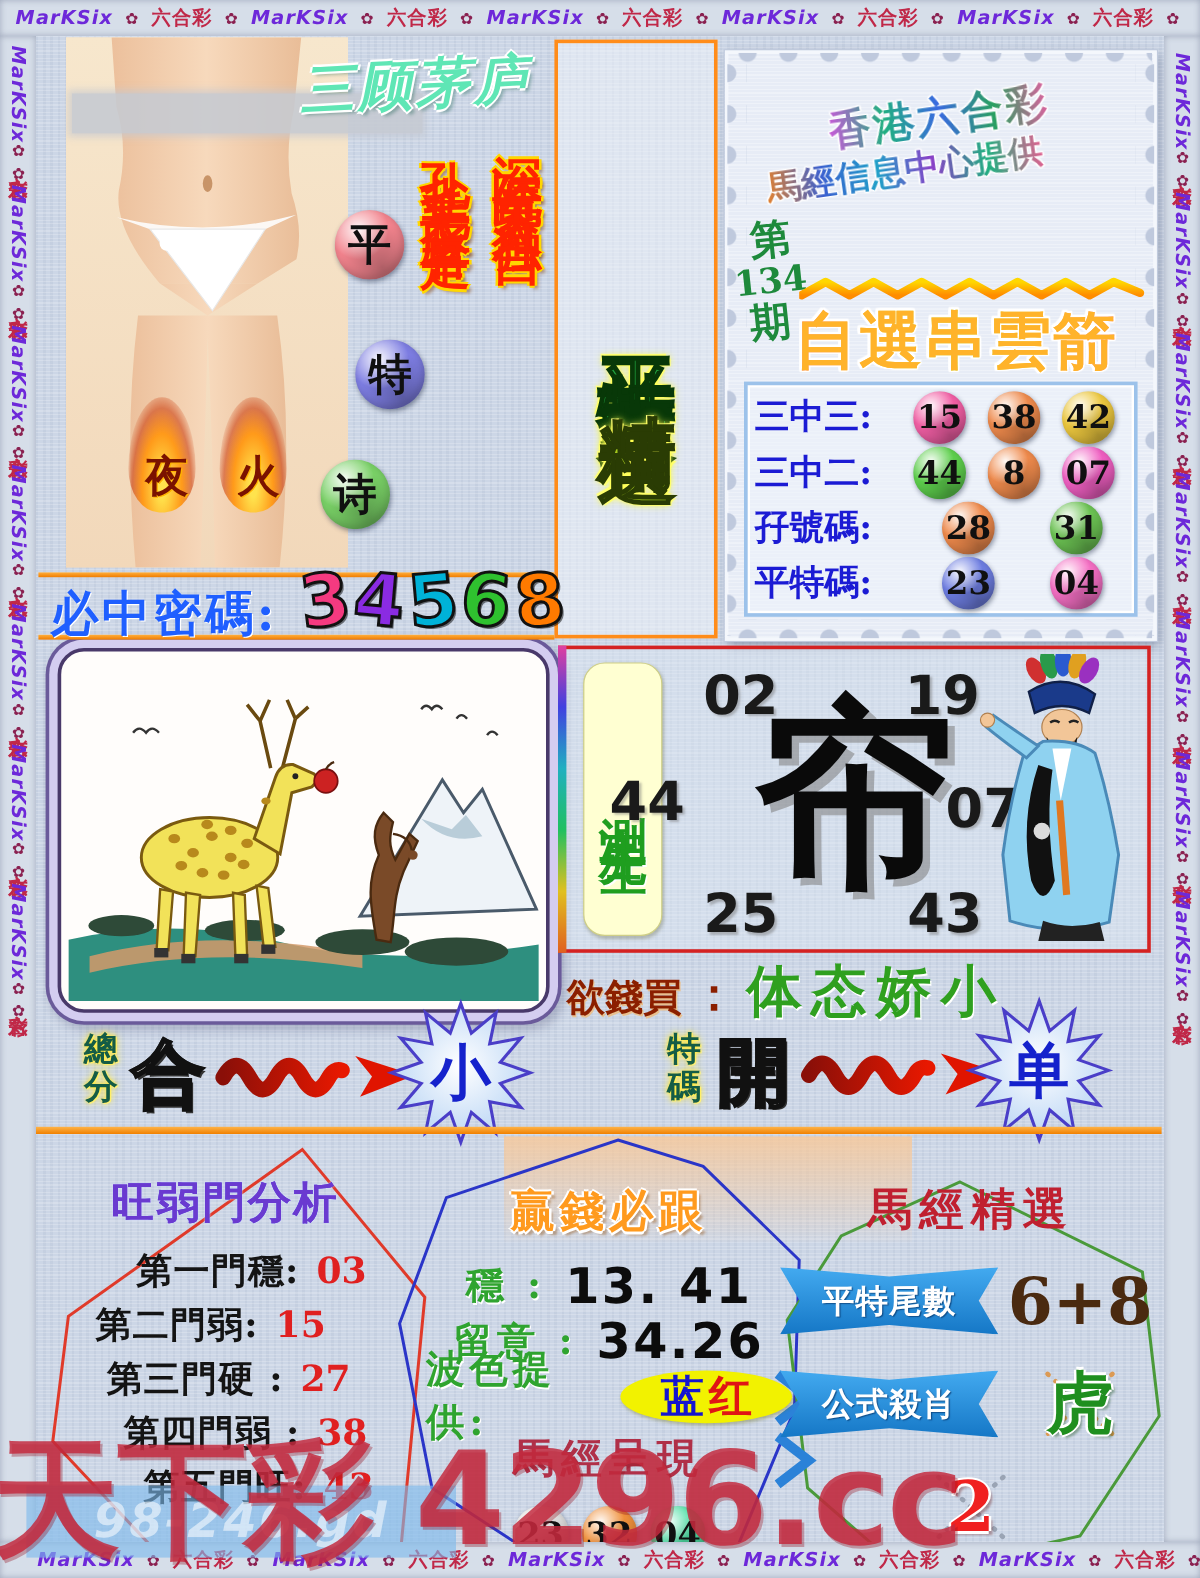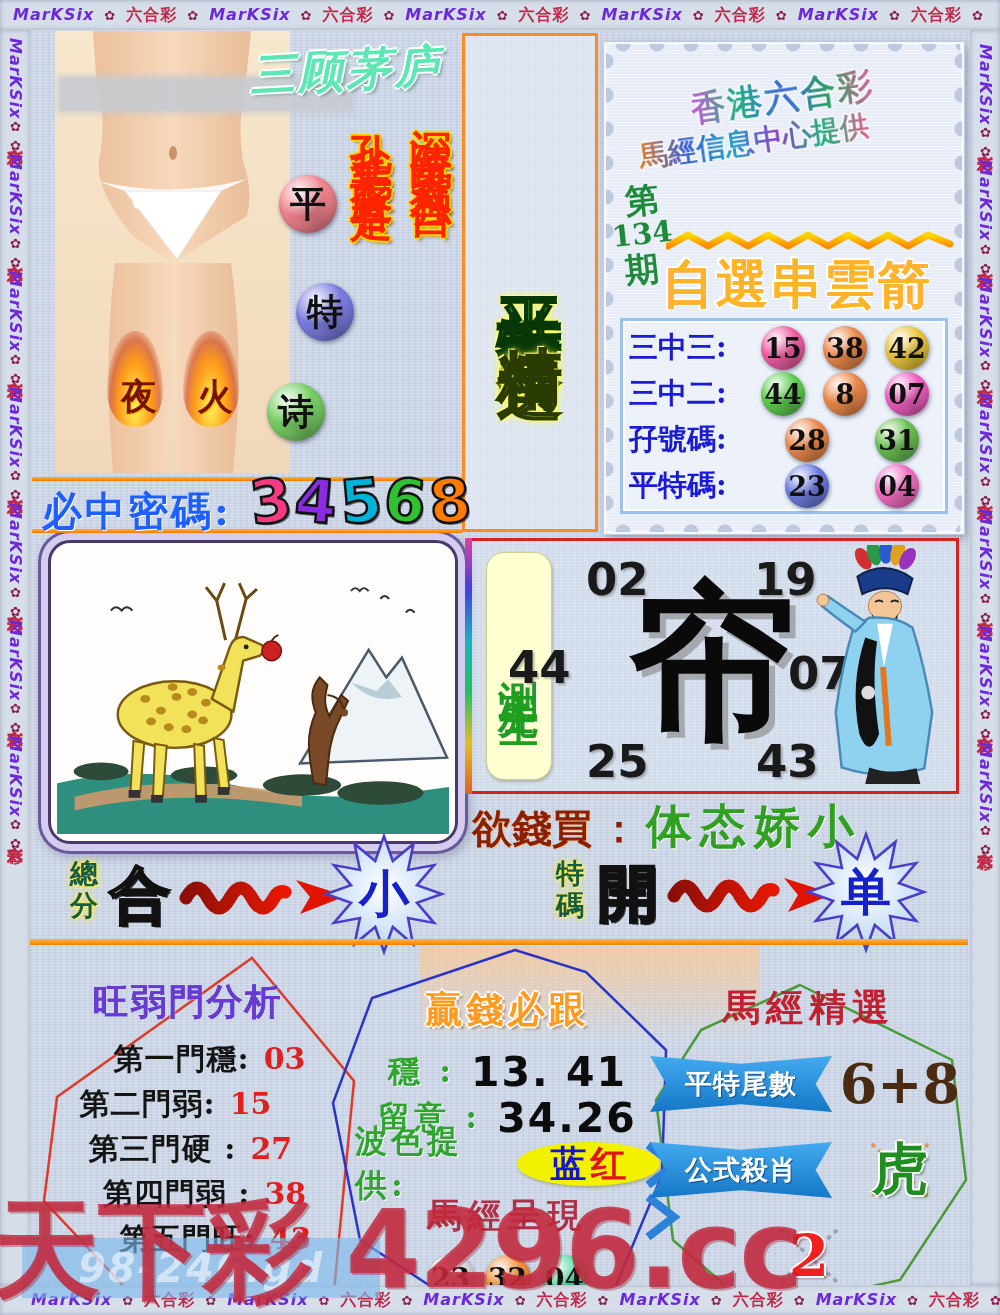--- a/index.html
+++ b/index.html
@@ -135,21 +135,21 @@
   font-weight:900;color:#0a0a0a;font-family:"DejaVu Serif","Liberation Serif",serif;
   text-shadow:6px 6px 0 rgba(125,125,125,.55)}
 .cz-n{position:absolute;font-size:45px;font-weight:900;color:#1a1a1a;
   text-shadow:2px 2px 2px rgba(110,110,110,.45)}
 .cz-tl{left:118px;top:12px}.cz-tr{left:286px;top:12px}
 .cz-l{left:40px;top:100px}.cz-r{left:320px;top:106px}
 .cz-bl{left:118px;top:194px}.cz-br{left:288px;top:194px}
 .teller{position:absolute;right:4px;top:4px;width:142px;height:246px}
 
 .buy{position:absolute;left:472px;top:796px;width:490px;display:flex;align-items:baseline;z-index:5}
-.buy-label{font-size:40px;font-weight:900;color:#8b1f00;font-family:Liberation Serif, serif;
+.buy-label{font-size:32px;font-weight:900;color:#8b1f00;font-family:Liberation Serif, serif;
   text-shadow:1px 1px 0 #e8c090}
 .buy-colon{font-size:38px;font-weight:900;color:#8b1f00;margin:0 8px}
 .buy-value{font-size:46px;font-weight:900;color:#2fa01f;letter-spacing:8px;
   font-family:"DejaVu Serif","Liberation Serif",serif;text-shadow:1px 1px 0 #fff}
 
 .sum-lab{position:absolute;display:flex;flex-direction:column;font-size:28px;font-weight:900;color:#145c46;
   line-height:1.15;z-index:5;font-family:"DejaVu Serif","Liberation Serif",serif;
   text-shadow:0 0 7px #ffe93d,0 0 3px #ffe93d,1px 1px 0 #fff59d}
 .sl-left{left:70px;top:858px}.sl-right{left:556px;top:858px}
 .sum-char{position:absolute;font-size:60px;font-weight:900;color:#fff;z-index:5;

